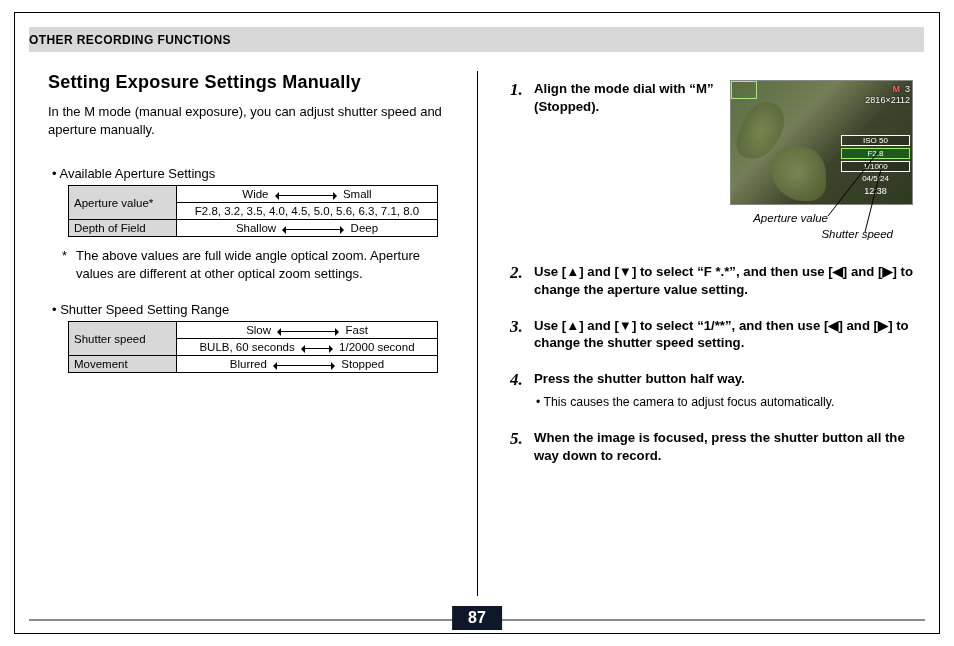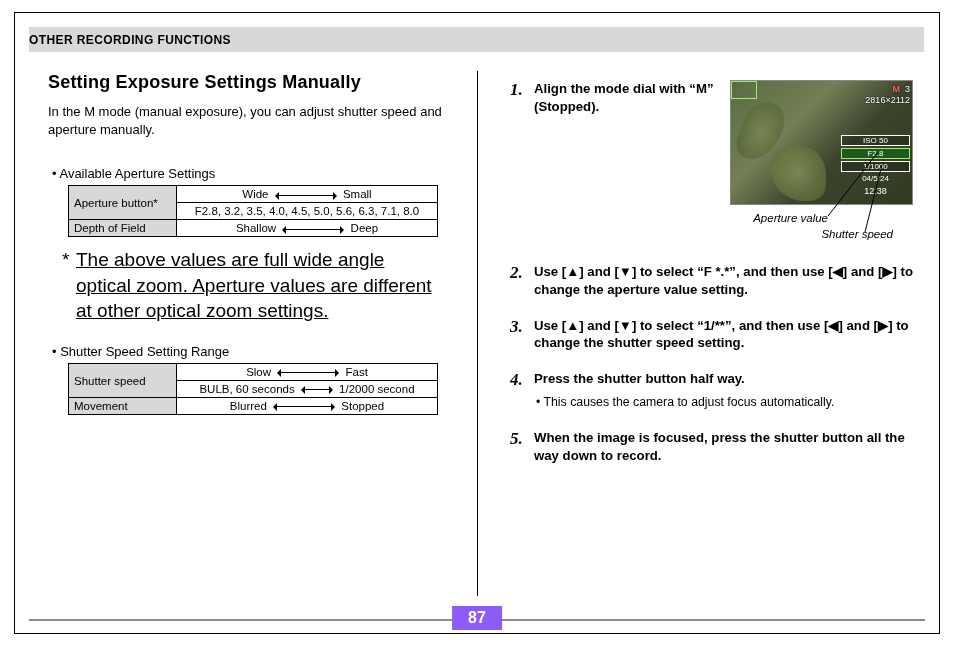--- a/index.html
+++ b/index.html
@@ -13,21 +13,21 @@
   .main-heading { font-size:18px; font-weight:bold; margin-bottom:10px; letter-spacing:0.2px; }
   .intro { font-size:13px; line-height:1.35; margin-bottom:28px; }
   .bullet-head { font-size:13px; margin-bottom:4px; margin-left:4px;}
   .tbl { border-collapse: collapse; width: 370px; margin-left:20px; margin-bottom:10px; }
   .tbl td { border:1px solid #000; padding:2px 5px; font-size:11.5px; vertical-align:middle; }
   .tbl .lbl { background:#d7d8d7; width:108px; font-size:11.5px; }
   .tbl .mid { text-align:center; position:relative; }
   .arrow-line { display:inline-block; width:60px; height:1px; background:#000; vertical-align:middle; position:relative; margin: 0 4px;}
   .arrow-line::before { content:''; position:absolute; left:-5px; top:-3px; border:4px solid transparent; border-right-color:#000; }
   .arrow-line::after { content:''; position:absolute; right:-5px; top:-3px; border:4px solid transparent; border-left-color:#000; }
-  .note { font-size:19px; line-height:1.35; margin:10px 0 20px 28px; padding-right:6px;text-decoration:underline; }
+  .note { font-size:13px; line-height:1.35; margin:10px 0 20px 28px; padding-right:6px; }
   .note-ast { display:inline-block; width:0; margin-left:-14px; padding-right:14px;}
   .step-list { list-style:none; }
   .step { margin-bottom:18px; }
   .step-num { font-style:italic; font-weight:bold; font-size:17px; float:left; width:20px; font-family: "Times New Roman", serif;}
   .step-body { margin-left:24px; font-weight:bold; font-size:13.2px; line-height:1.35; }
   .sub-bullet { font-weight:normal; font-size:12.3px; line-height:1.4; margin-top:6px; margin-left:12px; text-indent:-10px;}
   .lcd-wrap { position:absolute; right:12px; top:0; width:183px; }
   .lcd-img { width:183px; height:125px; position:relative; background: linear-gradient(135deg,#5a6b42 0%, #737f56 35%, #3c442c 60%, #2f3a21 100%); border:1px solid #888; overflow:hidden; }
   .lcd-overlay { position:absolute; font-size:9px; color:#fff; font-family: sans-serif; text-shadow:0 0 2px #000; white-space:nowrap; }
   .lcd-top-m { top:3px; right:12px; color:#ff6464; font-weight:bold;}
@@ -35,21 +35,21 @@
   .lcd-res { top:14px; right:2px;}
   .lcd-center { top:54px; left:78px; width:26px; height:18px; border:1px solid #9ef06e; }
   .lcd-right-box { position:absolute; right:2px; width:69px; height:11px; background:rgba(0,0,0,0.2); border:1px solid #fff; font-size:8px; color:#fff; text-align:center; line-height:10px;}
   .lcd-iso { top:54px; }
   .lcd-f   { top:67px; background:#1d5a1d; border-color:#9ef06e; }
   .lcd-sh  { top:80px; }
   .lcd-dt  { top:93px; border:none; background:none;}
   .lcd-tm  { top:105px; border:none; background:none; font-size:9px;}
   .lcd-cap-left { position:absolute; top:132px; right:85px; font-style:italic; font-size:11.5px;}
   .lcd-cap-right { position:absolute; top:148px; right:20px; font-style:italic; font-size:11.5px;}
-  .page-num-box { position:absolute; left:50%; transform:translateX(-50%); bottom:16px; background:#8b5cf6; color:#fff; font-weight:bold; font-size:16px; padding:3px 16px; }
+  .page-num-box { position:absolute; left:50%; transform:translateX(-50%); bottom:16px; background:#0f172a; color:#fff; font-weight:bold; font-size:16px; padding:3px 16px; }
   .pnum-line { position:absolute; left:29px; right:29px; bottom:25px; height:1px; border-top:2px solid #8b8d8b; }
   .step1 { max-width:190px; }
   svg.callout { position:absolute; top:0; left:0; width:183px; height:160px; pointer-events:none;}
 </style>
 </head>
 <body>
 
 <div class="page-border"></div>
 
 <div class="header-bar">
@@ -59,21 +59,21 @@
 <div class="col-divider"></div>
 
 <div class="left-col">
   <div class="main-heading">Setting Exposure Settings Manually</div>
   <div class="intro">In the M mode (manual exposure), you can adjust shutter speed and aperture manually.</div>
 
   <div class="bullet-head">• Available Aperture Settings</div>
   <table class="tbl">
     <tbody>
         <tr>
-      <td class="lbl" rowspan="2">Aperture button*</td>
+      <td class="lbl" rowspan="2">Aperture value*</td>
       <td class="mid">
         <span>Wide</span>
         <span class="arrow-line"></span>
         <span>Small</span>
       </td>
     </tr>
     <tr>
           <td class="mid">F2.8,  3.2,  3.5,  4.0,  4.5,  5.0,  5.6,  6.3,  7.1,   8.0</td>
         </tr>
     <tr>

